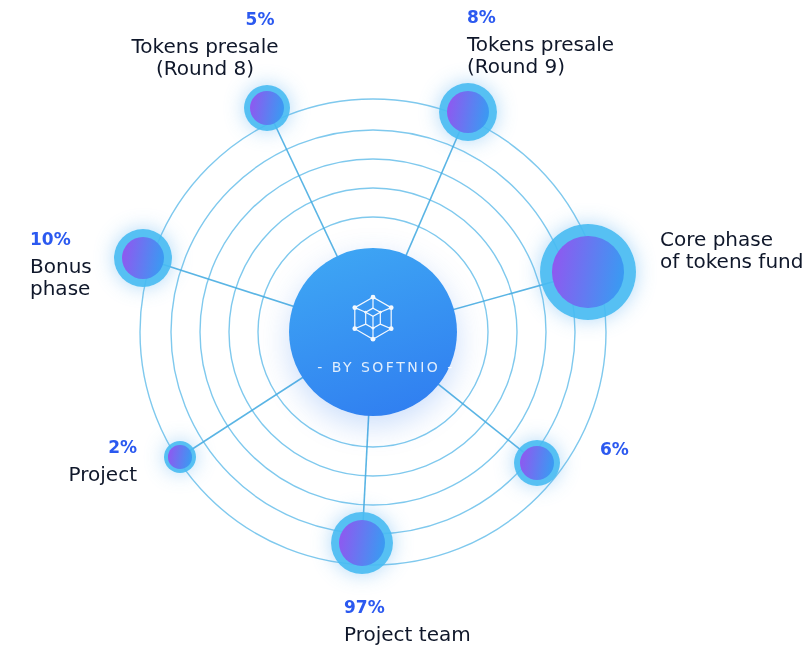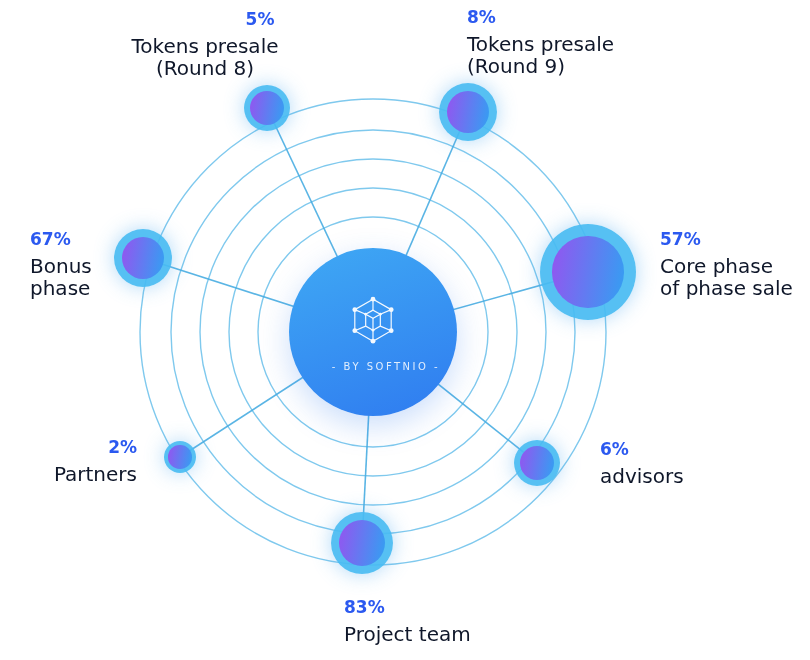--- a/index.html
+++ b/index.html
@@ -10,21 +10,21 @@
   svg.orbits{position:absolute;left:0;top:0;}
 
   
   .center-circle{
     position:absolute;left:289px;top:248px;width:168px;height:168px;border-radius:50%;
     background:linear-gradient(160deg,#3fa9f4 0%,#2f7bf0 100%);
     display:flex;flex-direction:column;align-items:center;justify-content:center;
     box-shadow:0 10px 30px rgba(47,123,240,.25);
   }
   .brand-text{
-    margin-top:9px;font-size:10px;letter-spacing:2.5px;color:rgba(255,255,255,.85);
+    margin-top:9px;font-size:14px;letter-spacing:2.5px;color:rgba(255,255,255,.85);
     text-transform:uppercase;white-space:nowrap;margin-left:26px;
   }
 
   
   .node{
     position:absolute;border-radius:50%;
     background:rgba(72,187,242,.92);
     display:flex;align-items:center;justify-content:center;
     box-shadow:0 0 20px rgba(80,170,240,.45);
   }
@@ -133,41 +133,39 @@
     <div class="lab">(Round 8)</div>
   </div>
 
   <div class="seg seg-1">
     <div class="pct">8%</div>
     <div class="lab">Tokens presale</div>
     <div class="lab">(Round 9)</div>
   </div>
 
   <div class="seg seg-2">
-    <div class="pct">57%</div>
     <div class="lab">Core phase</div>
-    <div class="lab">of phase sale</div>
+    <div class="lab">of tokens fund</div>
   </div>
 
   <div class="seg seg-3">
     <div class="pct">6%</div>
-    <div class="lab">advisors</div>
   </div>
 
   <div class="seg seg-4">
-    <div class="pct">83%</div>
+    <div class="pct">97%</div>
     <div class="lab">Project team</div>
 
   </div>
 
   <div class="seg seg-5">
     <div class="pct">2%</div>
-    <div class="lab">Partners</div>
+    <div class="lab">Project</div>
 
   </div>
 
   <div class="seg seg-6">
-    <div class="pct">67%</div>
+    <div class="pct">10%</div>
     <div class="lab">Bonus</div>
     <div class="lab">phase</div>
   </div>
 
 </div>
 
 </body></html>

